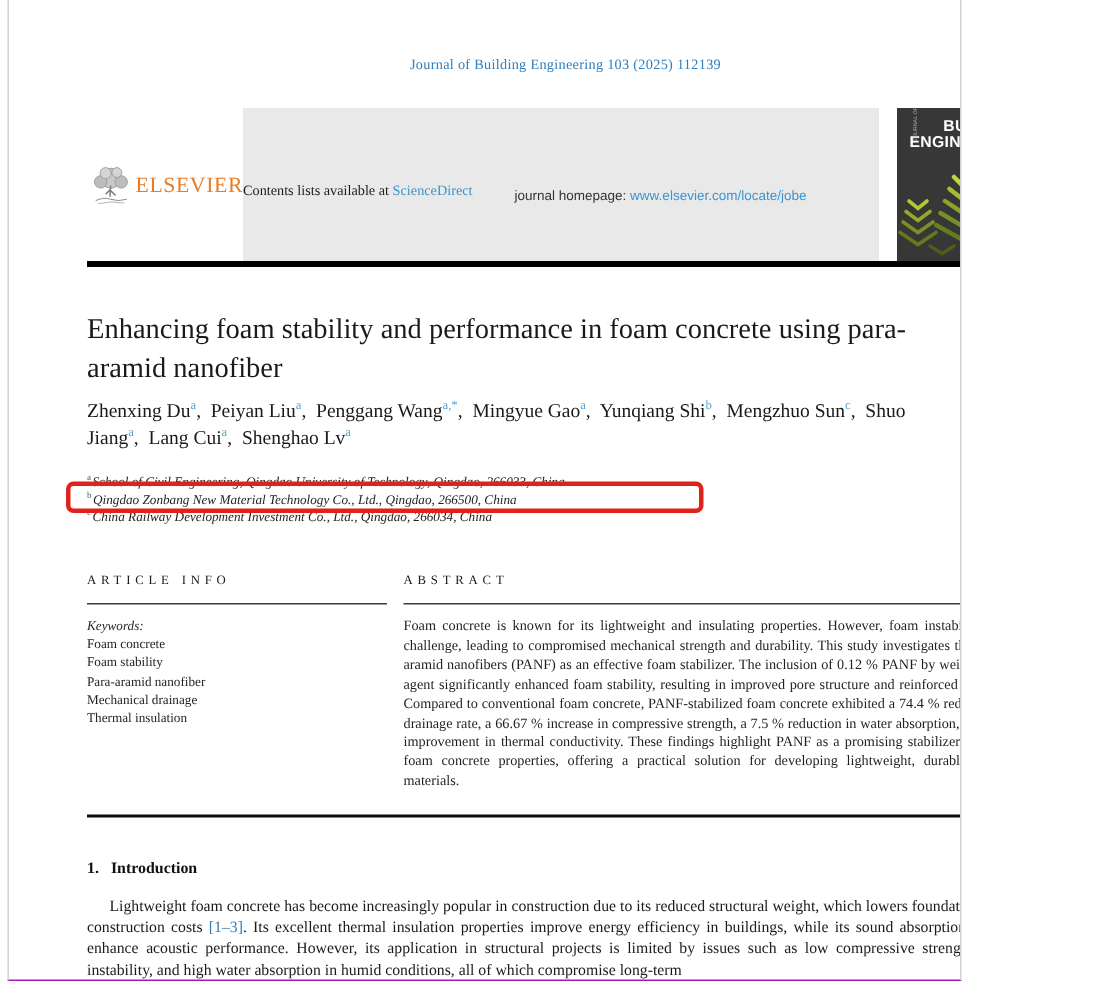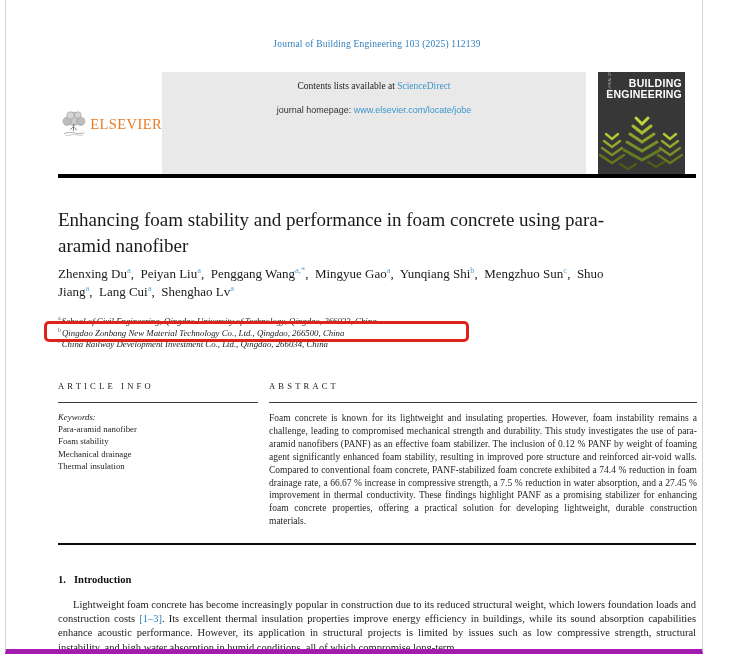--- a/index.html
+++ b/index.html
@@ -1,33 +1,33 @@
 <!DOCTYPE html>
 <html><head>
 <meta charset="utf-8">
 <style>
   * { margin:0; padding:0; box-sizing:border-box; }
   html,body { width:729px; height:654px; background:#ffffff; overflow:hidden;
               font-family:"Liberation Serif","DejaVu Serif",serif; }
-  .page { position:absolute; left:5px; top:0; width:698px; height:654px;
+  .page { position:absolute; left:5px; top:0; width:636px; height:654px;
           background:#fff; border-left:1px solid #d2d2d2; border-right:1px solid #d2d2d2;
-          border-bottom:5px solid #a21caf; overflow:hidden; }
+          border-bottom:1px solid #a21caf; overflow:hidden; }
   .abs { position:absolute; }
 
   
   .journal-ref { left:52px; top:39px; width:638px; text-align:center;
                  font-size:9.5px; color:#2e7ebc; letter-spacing:.2px; }
 
   
   .banner { left:52px; top:72px; width:528px; height:102px; display:flex; }
   .logo-col { width:104px; background:#fff; display:flex; flex-direction:row;
               align-items:center; justify-content:flex-start; padding-top:4px; }
   .elsevier-word { font-size:14.5px; color:#e87b23; letter-spacing:.4px; margin-top:-2px; }
-  .gray-col { flex:1; background:#e9e9e9; display:flex; flex-direction:column;
-              align-items:center; text-align:right; }
+  .gray-col { flex:1; background:#e9e9e9; display:flex; flex-direction:row;
+              align-items:center; text-align:right;gap:28px; }
   .contents-line { margin-top:9px; font-size:9.5px; color:#1c1c1c; }
   .banner-journal-title { margin-top:13px; font-size:17.5px; color:#111; }
   .homepage-line { margin-top:14px; font-size:9px; color:#333;
                    font-family:"Liberation Sans","DejaVu Sans",sans-serif; }
   .blue-link { color:#3b95cc; text-decoration:none; cursor:pointer; }
 
   
   .cover { left:592px; top:72px; width:87px; height:102px; }
 
   
@@ -145,22 +145,23 @@
     <div><sup>b</sup><span>Qingdao Zonbang New Material Technology Co., Ltd., Qingdao, 266500, China</span></div>
     <div><sup>c</sup><span>China Railway Development Investment Co., Ltd., Qingdao, 266034, China</span></div>
   </div>
   <div class="abs red-box"></div>
 
   <div class="abs info-col">
     <div class="sec-heading">ARTICLE INFO</div>
     <div class="keywords">
       <div class="keywords-label">Keywords:</div>
       <ul>
+        <li>Foam concrete</li>
+        <li>Foam stability</li>
         <li>Para-aramid nanofiber</li>
-        <li>Foam stability</li>
         <li>Mechanical drainage</li>
         <li>Thermal insulation</li>
       </ul>
     </div>
   </div>
 
   <div class="abs abs-col">
     <div class="sec-heading">ABSTRACT</div>
     <div class="abstract-text">Foam concrete is known for its lightweight and insulating properties. However, foam instability remains a challenge, leading to compromised mechanical strength and durability. This study investigates the use of para-aramid nanofibers (PANF) as an effective foam stabilizer. The inclusion of 0.12 % PANF by weight of foaming agent significantly enhanced foam stability, resulting in improved pore structure and reinforced air-void walls. Compared to conventional foam concrete, PANF-stabilized foam concrete exhibited a 74.4 % reduction in foam drainage rate, a 66.67 % increase in compressive strength, a 7.5 % reduction in water absorption, and a 27.45 % improvement in thermal conductivity. These findings highlight PANF as a promising stabilizer for enhancing foam concrete properties, offering a practical solution for developing lightweight, durable construction materials.</div>
   </div>

